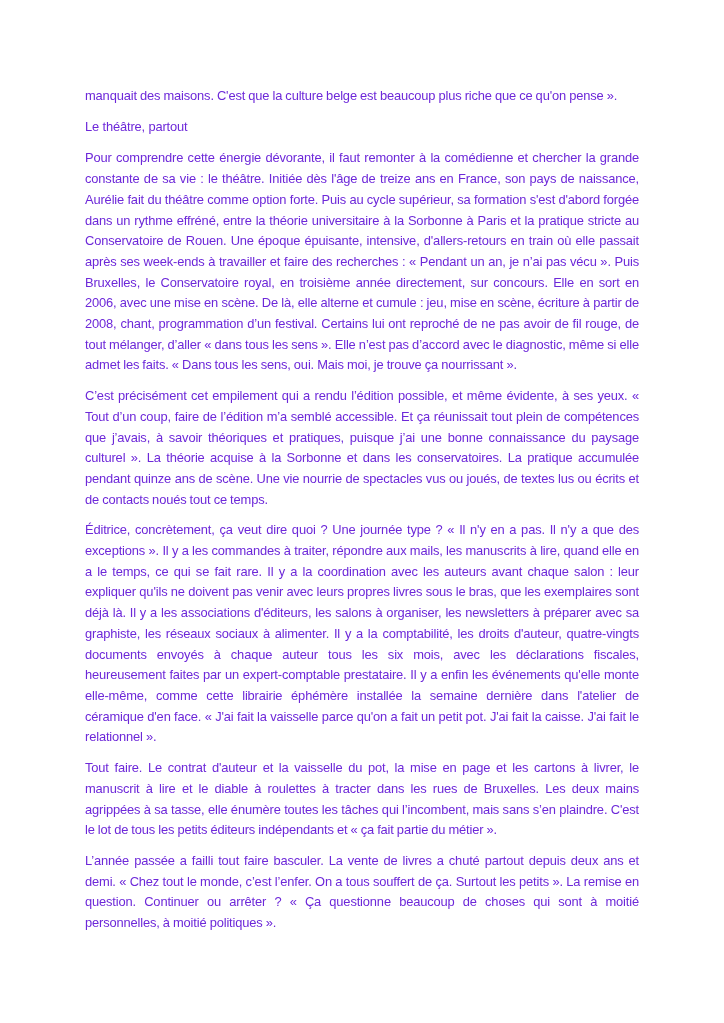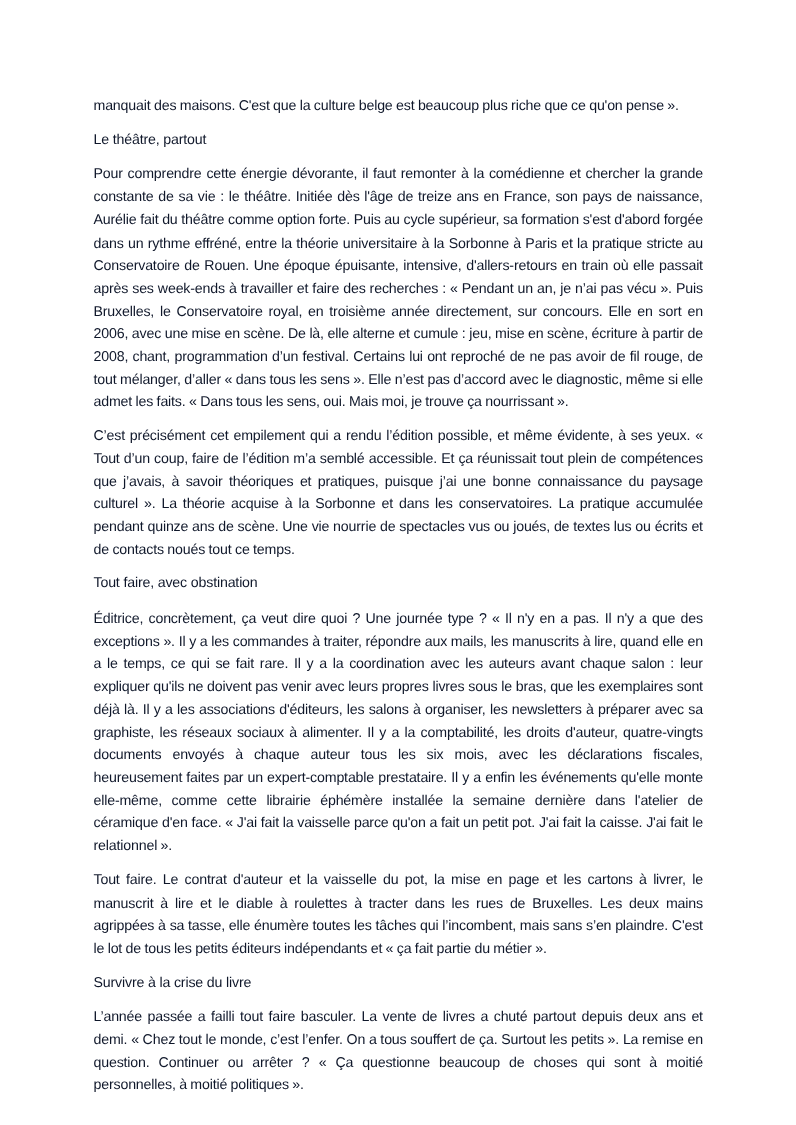--- a/index.html
+++ b/index.html
@@ -1,21 +1,21 @@
 <!DOCTYPE html>
 <html><head>
 <meta charset="utf-8">
 <style>
   html, body { margin: 0; padding: 0; background: #ffffff; }
   body { width: 724px; height: 1023px; overflow: hidden; }
   .page {
     position: relative;
     width: 724px; height: 1009px;
     background: #ffffff;
-    color: #0f172a;
+    color: #6d28d9;
     font-family: "Liberation Sans", sans-serif;
     font-size: 12.9px;
     line-height: 20.7px;
   }
   .content {
     position: absolute;
     left: 85px;
     top: 86px;
     width: 554px;
   }
@@ -33,19 +33,17 @@
 </style>
 </head>
 <body>
 
 <div class="page">
   <div class="content">
     <p class="para">manquait des maisons. C'est que la culture belge est beaucoup plus riche que ce qu'on pense ».</p>
     <p class="heading">Le théâtre, partout</p>
     <p class="para">Pour comprendre cette énergie dévorante, il faut remonter à la comédienne et chercher la grande constante de sa vie : le théâtre. Initiée dès l'âge de treize ans en France, son pays de naissance, Aurélie fait du théâtre comme option forte. Puis au cycle supérieur, sa formation s'est d'abord forgée dans un rythme effréné, entre la théorie universitaire à la Sorbonne à Paris et la pratique stricte au Conservatoire de Rouen. Une époque épuisante, intensive, d'allers-retours en train où elle passait après ses week-ends à travailler et faire des recherches : « Pendant un an, je n’ai pas vécu ». Puis Bruxelles, le Conservatoire royal, en troisième année directement, sur concours. Elle en sort en 2006, avec une mise en scène. De là, elle alterne et cumule : jeu, mise en scène, écriture à partir de 2008, chant, programmation d’un festival. Certains lui ont reproché de ne pas avoir de fil rouge, de tout mélanger, d’aller « dans tous les sens ». Elle n’est pas d’accord avec le diagnostic, même si elle admet les faits. « Dans tous les sens, oui. Mais moi, je trouve ça nourrissant ».</p>
     <p class="para">C’est précisément cet empilement qui a rendu l’édition possible, et même évidente, à ses yeux. « Tout d’un coup, faire de l’édition m’a semblé accessible. Et ça réunissait tout plein de compétences que j’avais, à savoir théoriques et pratiques, puisque j’ai une bonne connaissance du paysage culturel ». La théorie acquise à la Sorbonne et dans les conservatoires. La pratique accumulée pendant quinze ans de scène. Une vie nourrie de spectacles vus ou joués, de textes lus ou écrits et de contacts noués tout ce temps.</p>
-    <p class="heading">Tout faire, avec obstination</p>
     <p class="para">Éditrice, concrètement, ça veut dire quoi ? Une journée type ? « Il n'y en a pas. Il n'y a que des exceptions ». Il y a les commandes à traiter, répondre aux mails, les manuscrits à lire, quand elle en a le temps, ce qui se fait rare. Il y a la coordination avec les auteurs avant chaque salon : leur expliquer qu'ils ne doivent pas venir avec leurs propres livres sous le bras, que les exemplaires sont déjà là. Il y a les associations d'éditeurs, les salons à organiser, les newsletters à préparer avec sa graphiste, les réseaux sociaux à alimenter. Il y a la comptabilité, les droits d'auteur, quatre-vingts documents envoyés à chaque auteur tous les six mois, avec les déclarations fiscales, heureusement faites par un expert-comptable prestataire. Il y a enfin les événements qu'elle monte elle-même, comme cette librairie éphémère installée la semaine dernière dans l'atelier de céramique d'en face. « J'ai fait la vaisselle parce qu'on a fait un petit pot. J'ai fait la caisse. J'ai fait le relationnel ».</p>
     <p class="para">Tout faire. Le contrat d'auteur et la vaisselle du pot, la mise en page et les cartons à livrer, le manuscrit à lire et le diable à roulettes à tracter dans les rues de Bruxelles. Les deux mains agrippées à sa tasse, elle énumère toutes les tâches qui l’incombent, mais sans s’en plaindre. C'est le lot de tous les petits éditeurs indépendants et « ça fait partie du métier ».</p>
-    <p class="heading">Survivre à la crise du livre</p>
     <p class="para">L’année passée a failli tout faire basculer. La vente de livres a chuté partout depuis deux ans et demi. « Chez tout le monde, c’est l’enfer. On a tous souffert de ça. Surtout les petits ». La remise en question. Continuer ou arrêter ? « Ça questionne beaucoup de choses qui sont à moitié personnelles, à moitié politiques ».</p>
   </div>
 </div>
 
 </body></html>

